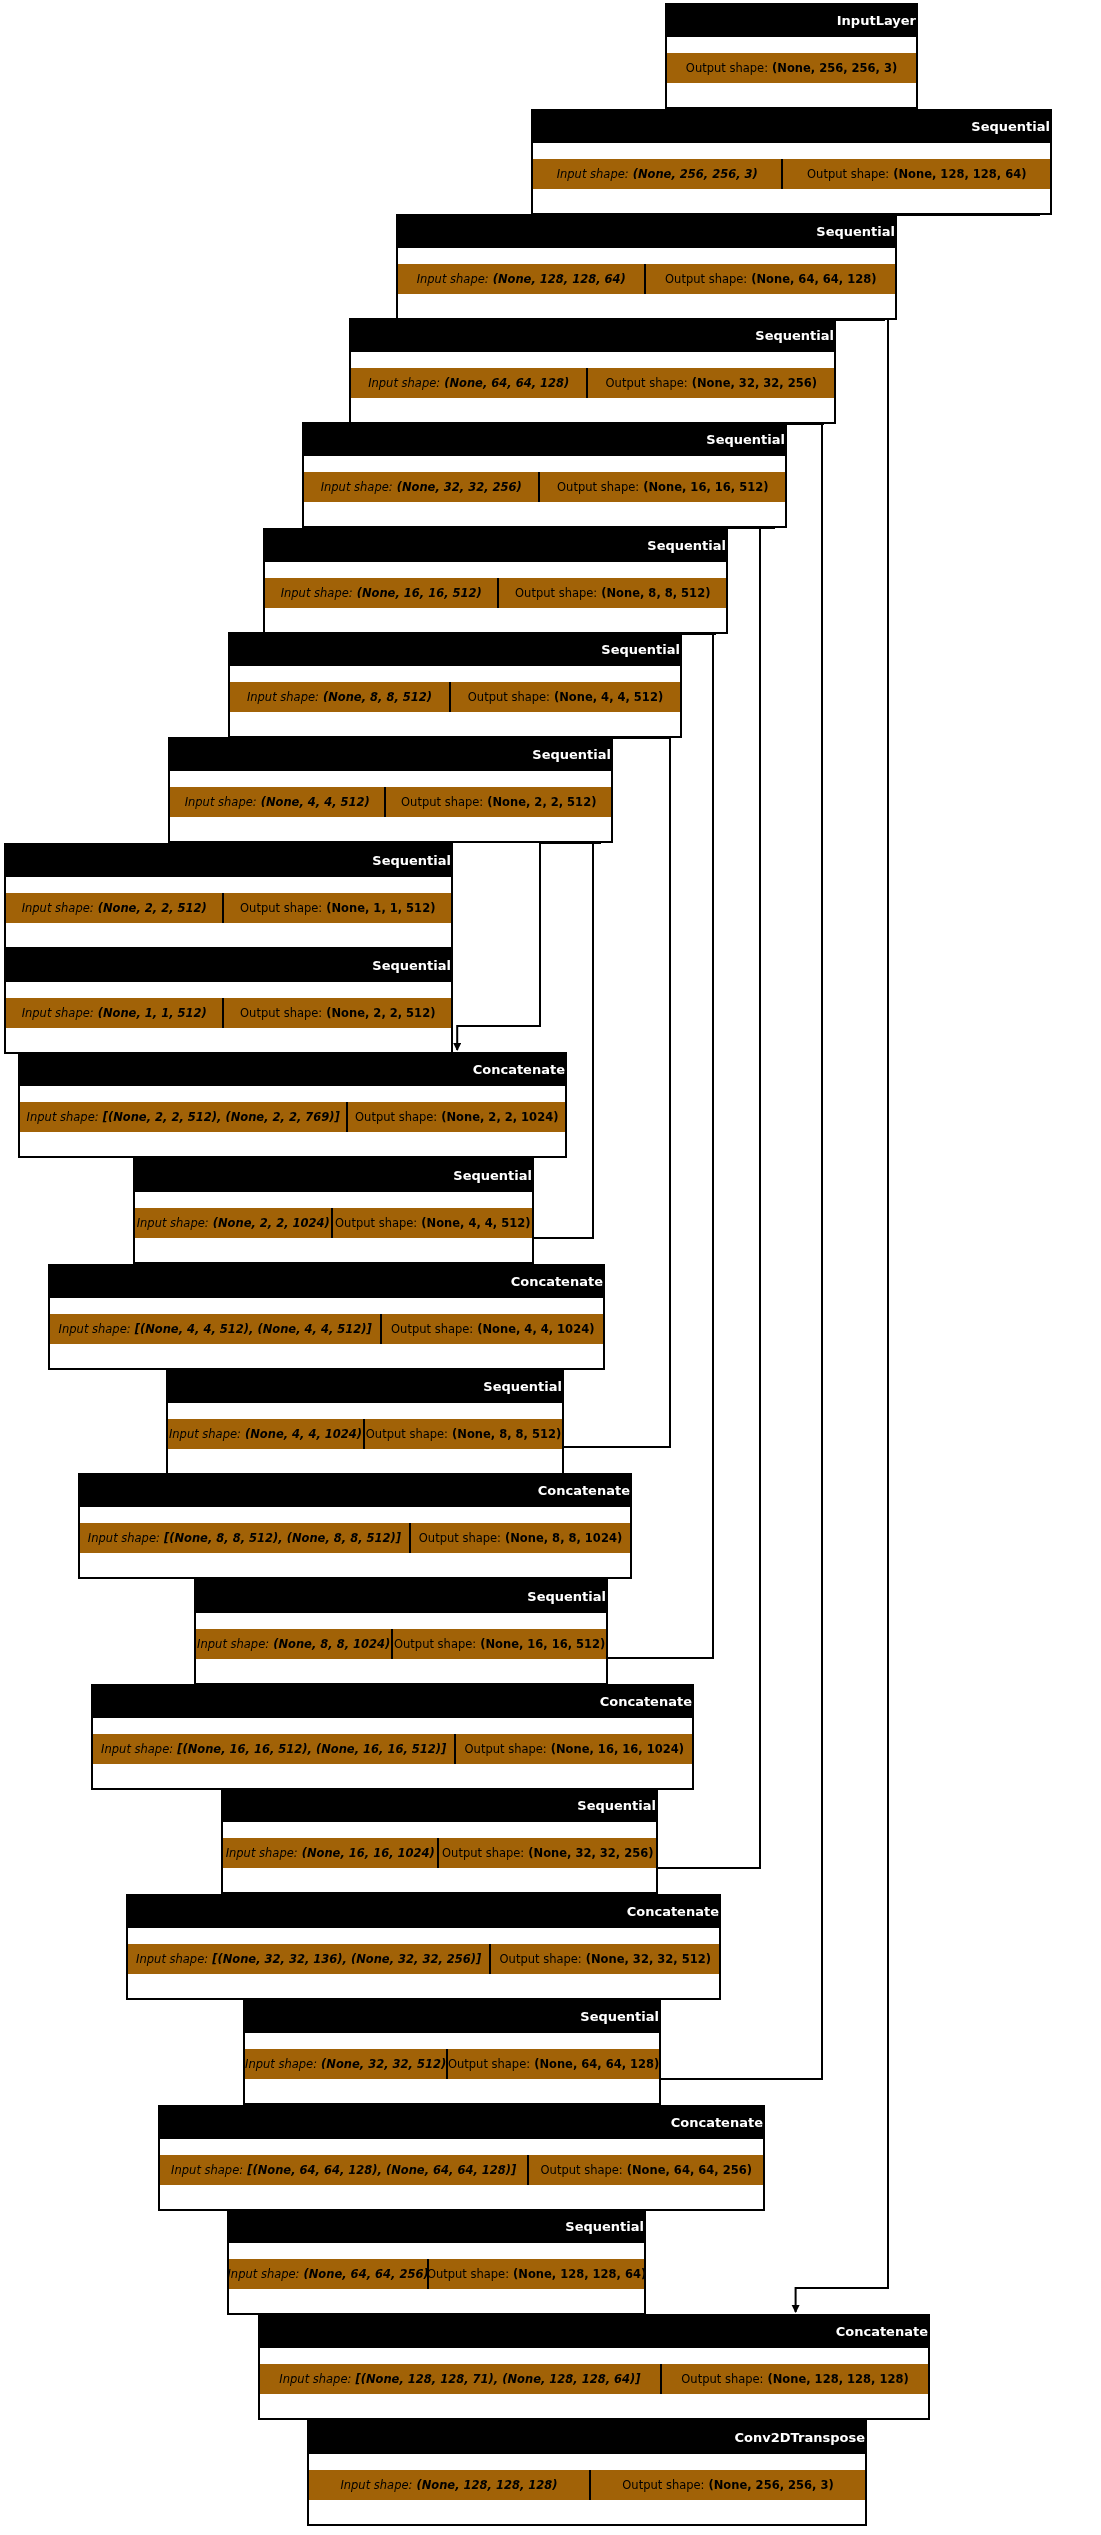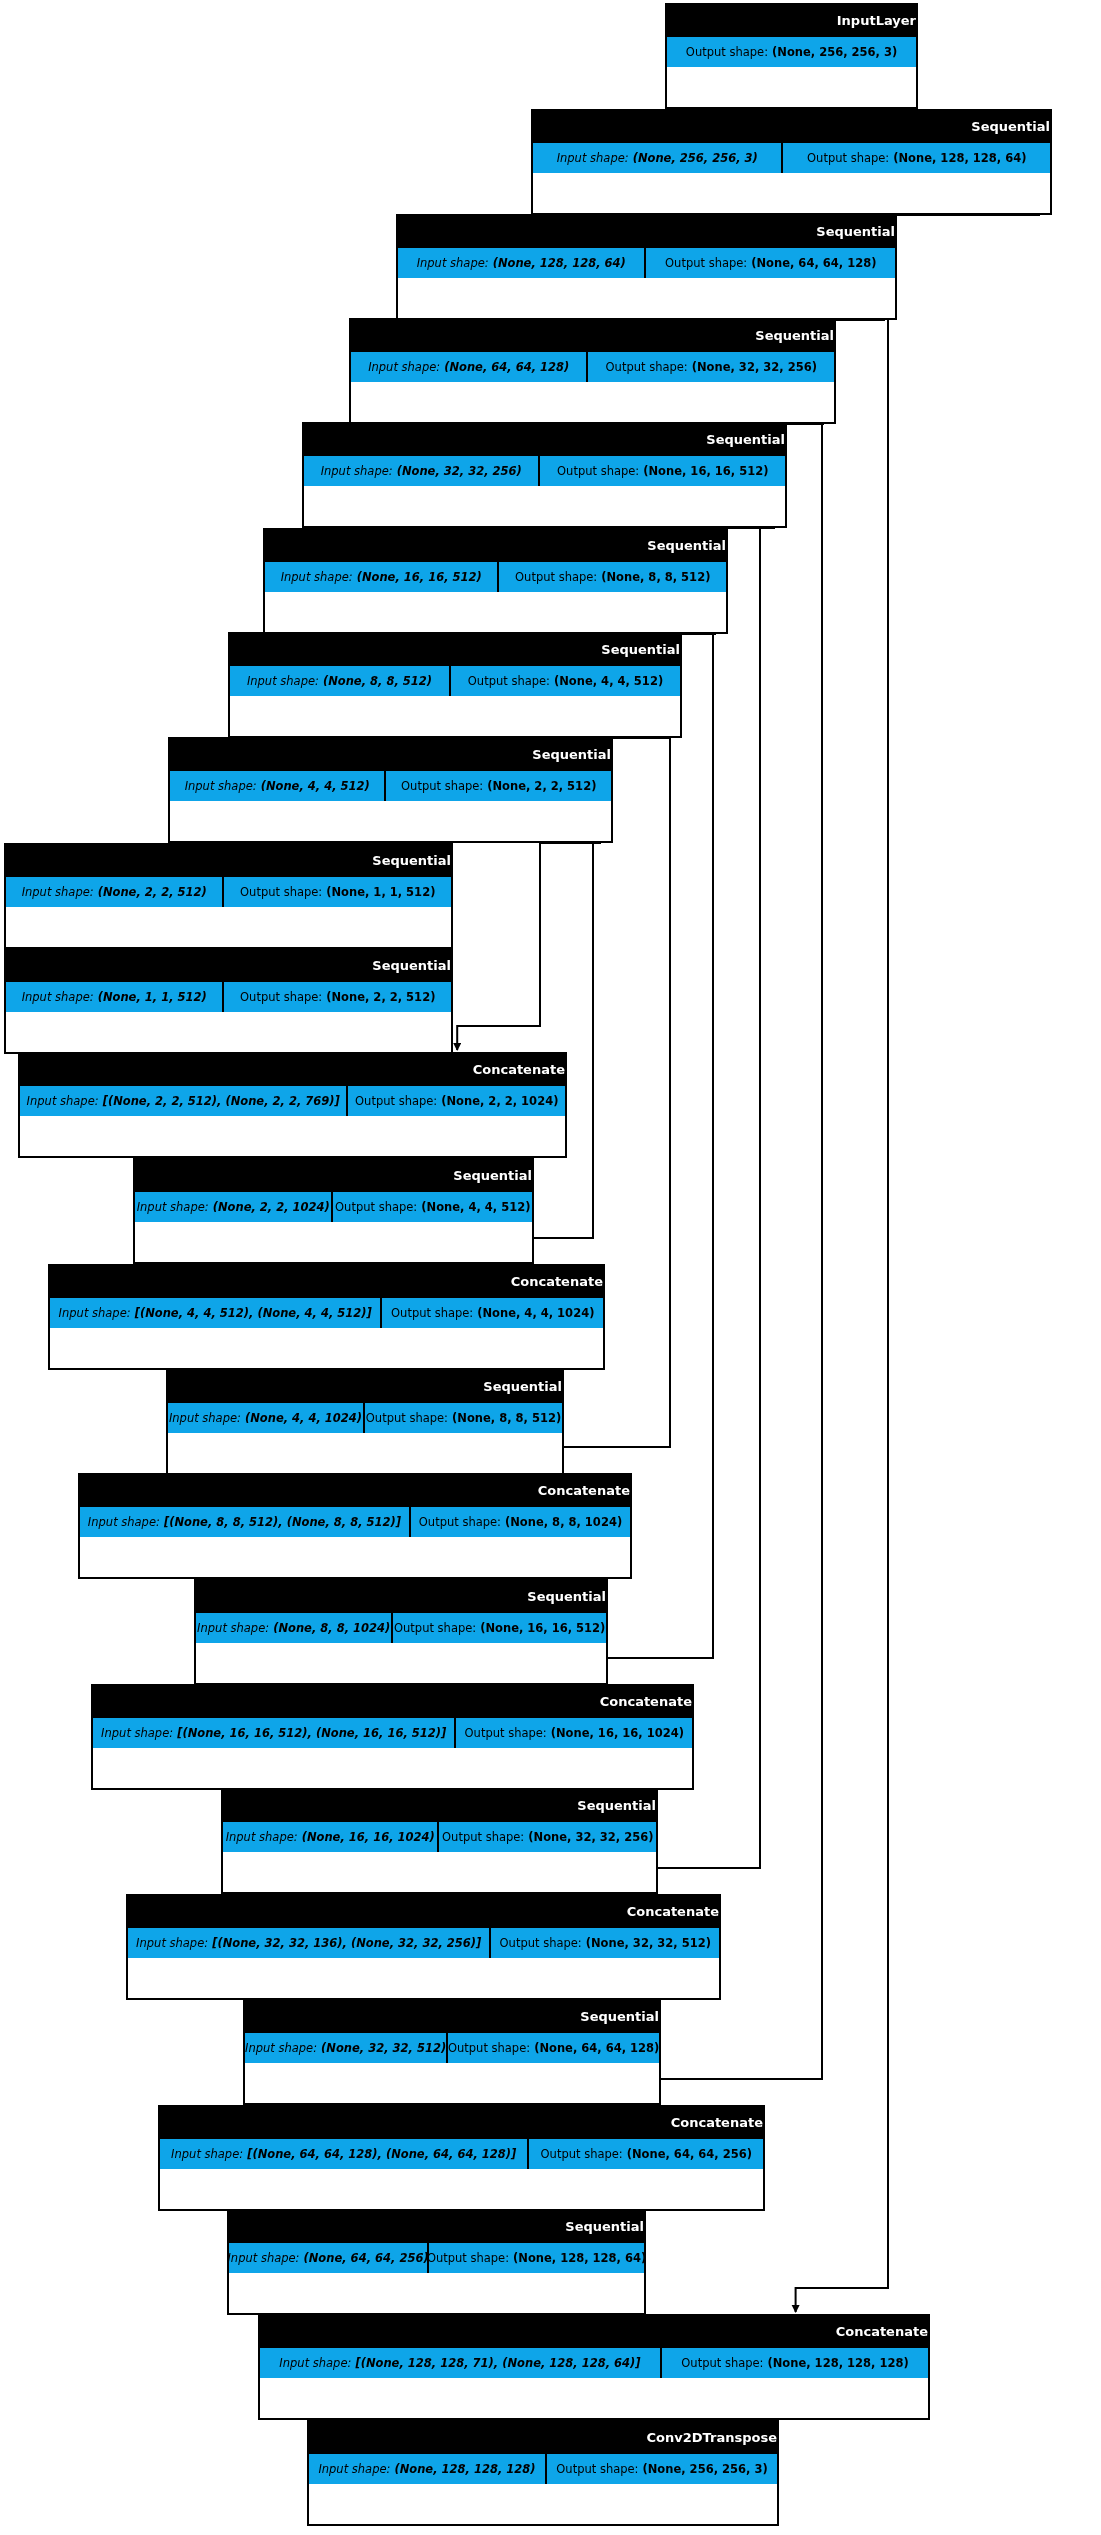--- a/index.html
+++ b/index.html
@@ -38,21 +38,22 @@
     font-size: 13px;
     text-align: right;
     line-height: 32px;
     height: 32px;
     white-space: nowrap;
     overflow: hidden;
   }
   .node-body {
     display: flex;
     height: 30px;
-    background: #0ea5e9;
+    background: #a16207;
+    margin-top: 16px;
   }
   .cell {
     flex: 1 1 auto;
     display: flex;
     align-items: center;
     justify-content: center;
     font-size: 11.5px;
     color: #000000;
     white-space: nowrap;
     padding: 0 6px;
@@ -403,21 +404,21 @@
           <div class="cell in">
             <span class="lbl">Input shape:</span>
             <span class="val">[(None, 128, 128, 71), (None, 128, 128, 64)]</span>
           </div>
           <div class="cell out">
             <span class="lbl">Output shape:</span>
             <span class="val">(None, 128, 128, 128)</span>
           </div>
         </div>
       </div>
-      <div class="node" style="left: 307px; top: 2420px; width: 472px; height: 106px;">
+      <div class="node" style="left: 307px; top: 2420px; width: 560px; height: 106px;">
         <div class="node-title">Conv2DTranspose</div>
         <div class="node-body">
           <div class="cell in">
             <span class="lbl">Input shape:</span>
             <span class="val">(None, 128, 128, 128)</span>
           </div>
           <div class="cell out">
             <span class="lbl">Output shape:</span>
             <span class="val">(None, 256, 256, 3)</span>
           </div>

